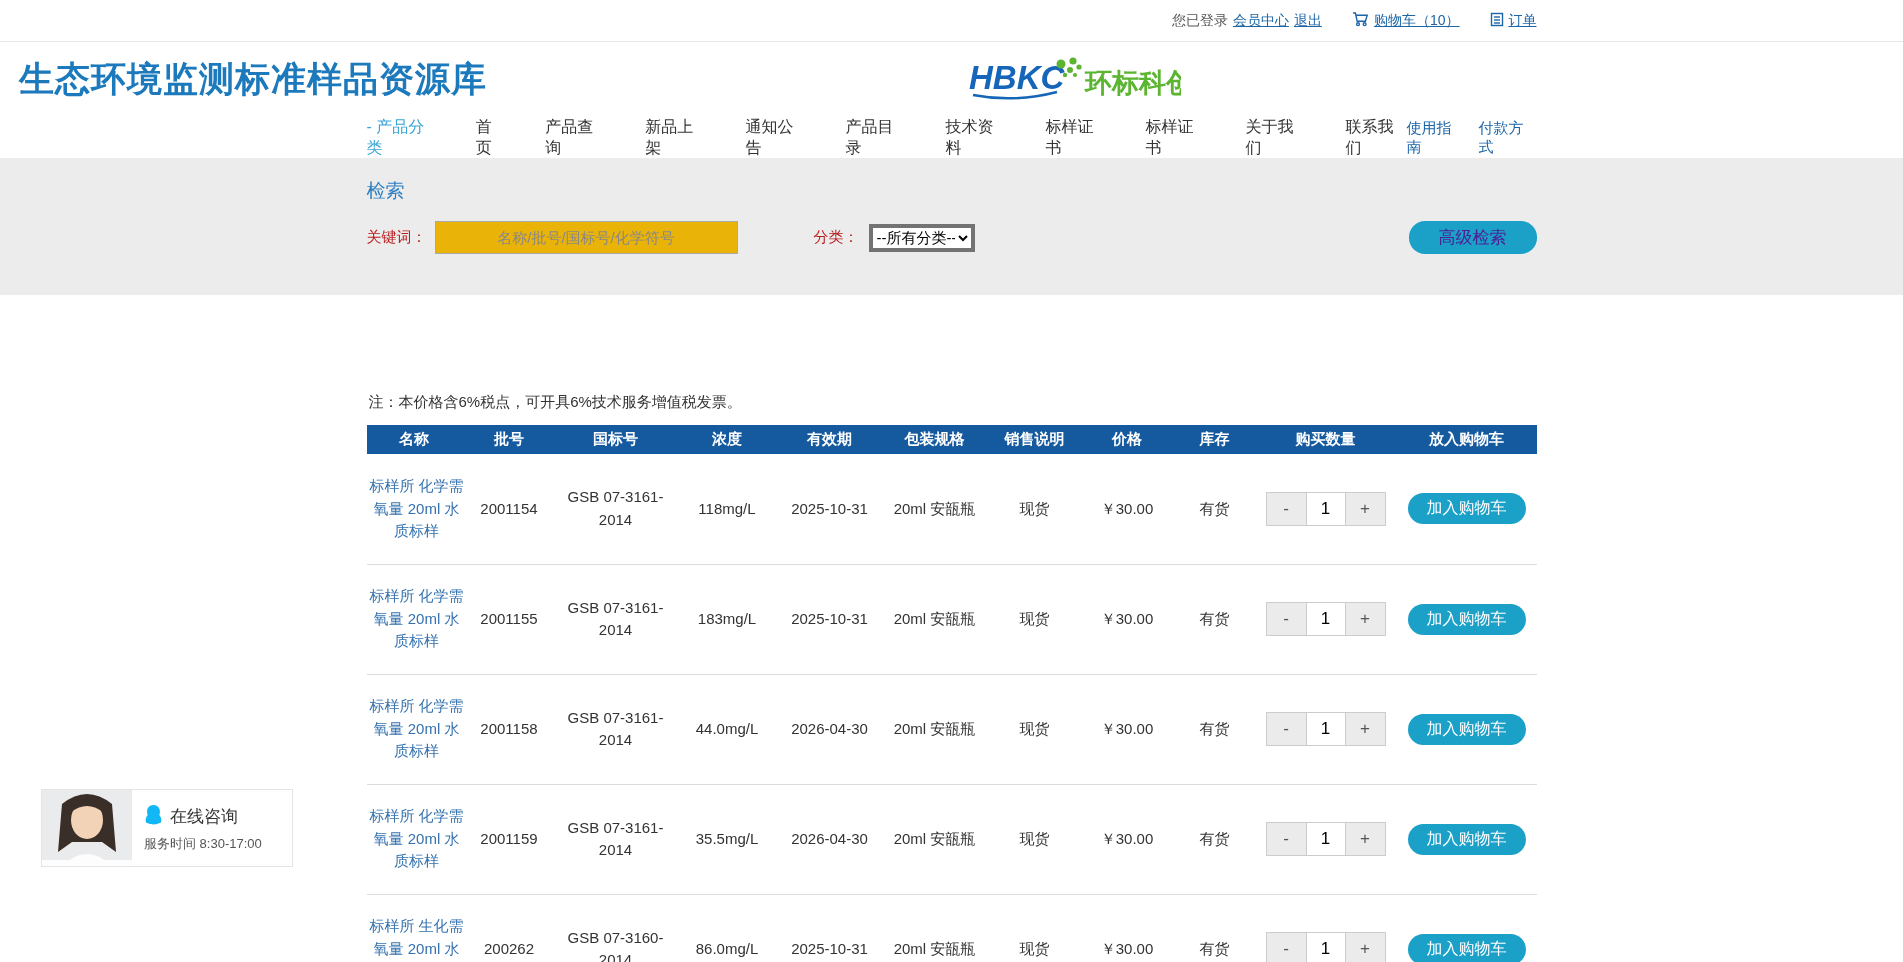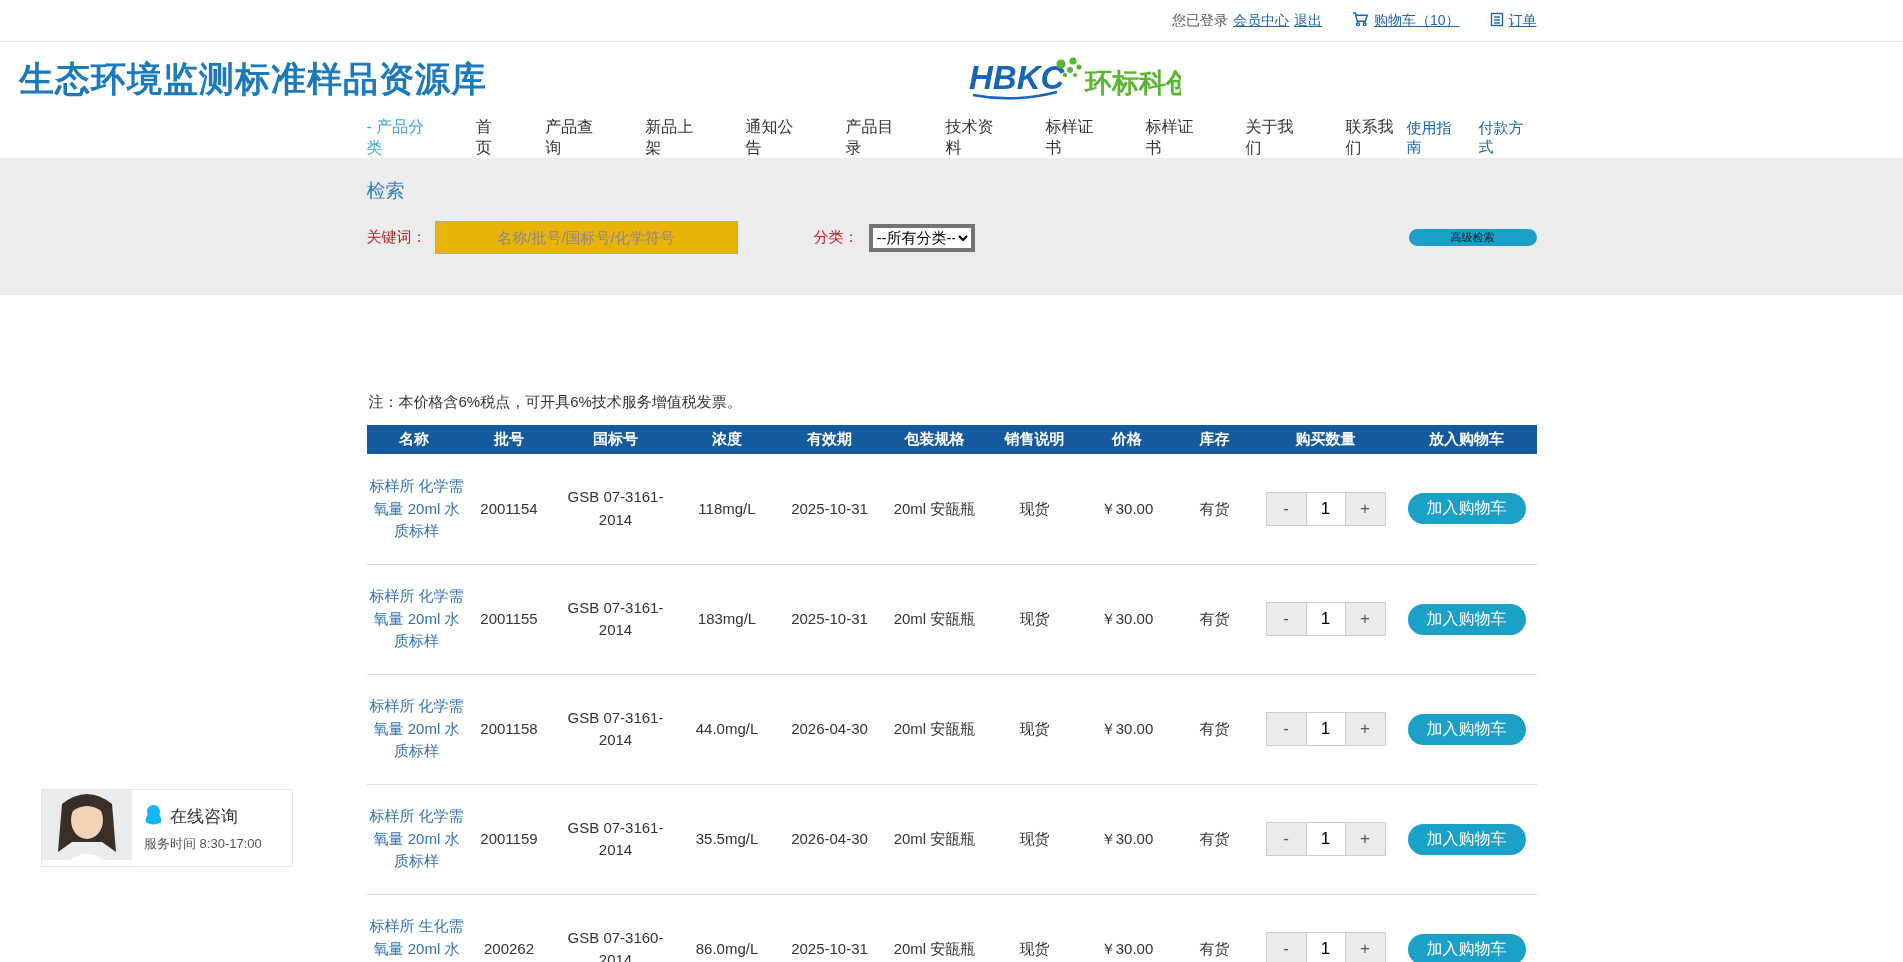--- a/index.html
+++ b/index.html
@@ -33,22 +33,22 @@
   .search-band { height:137px; background:#ececec; }
   .search-band .container { padding-top:20px; }
   .search-title { color:#2e7fc1; font-size:19px; }
   .search-row { margin-top:17px; display:flex; align-items:center; }
   .field-label { font-size:15px; color:#b91c1c; }
   .kw-input { width:303px; height:33px; margin-left:8px; border:1px solid #a9a9a9; background:#eab308;
     text-align:center; font-size:15px; color:#333; outline:none; }
   .kw-input::placeholder { color:#888; }
   .cat-label { margin-left:76px; }
   .cat-select { width:106px; height:28px; margin-left:10px; font-size:15px; border:4px solid #737373; background:#fff; }
-  .adv-btn { margin-left:auto; width:128px; height:17px; border:none; border-radius:16px;
-    background:#1ba0c8; color:#0f172a; font-size:11px; cursor:pointer; }
+  .adv-btn { margin-left:auto; width:128px; height:33px; border:none; border-radius:16px;
+    background:#1ba0c8; color:#4c1d95; font-size:17px; cursor:pointer; }
 
   
   .note { margin-top:98px; font-size:15px; color:#333; padding-left:2px; }
   table.products { width:1170px; margin-top:13px; border-collapse:collapse; table-layout:fixed; }
   table.products th { background:#15599f; color:#fff; font-size:15px; font-weight:bold; height:29px; }
   table.products td { height:110px; text-align:center; vertical-align:middle; font-size:15px; color:#333;
     border-bottom:1px solid #dcdcdc; line-height:1.5; }
   col.c-name{width:95px} col.c-batch{width:95px} col.c-gb{width:118px} col.c-conc{width:105px}
   col.c-exp{width:100px} col.c-pack{width:110px} col.c-sale{width:90px} col.c-price{width:95px}
   col.c-stock{width:80px} col.c-qty{width:142px} col.c-cart{width:140px}

